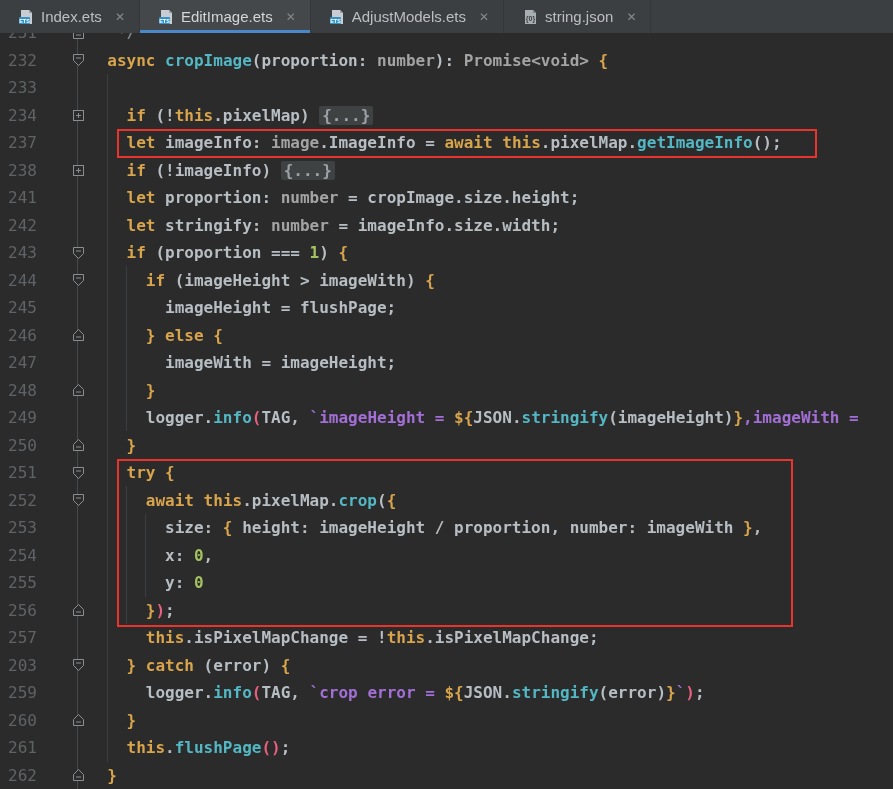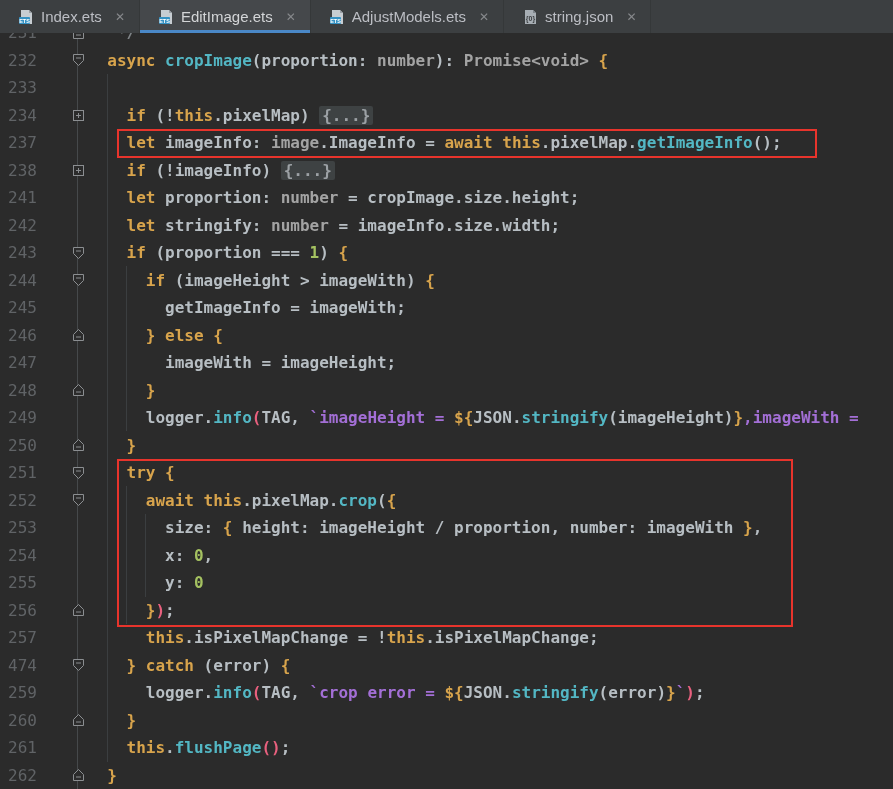--- a/index.html
+++ b/index.html
@@ -128,21 +128,21 @@
       <div class="row"><span class="ln">241</span><span class="fold"></span><span class="codeline"><span class="tk-tx">    </span><span class="tk-kw">let</span><span class="tk-tx"> proportion: </span><span class="tk-ty">number</span><span class="tk-tx"> = cropImage.size.height;</span></span></div>
       <div class="row"><span class="ln">242</span><span class="fold"></span><span class="codeline"><span class="tk-tx">    </span><span class="tk-kw">let</span><span class="tk-tx"> stringify: </span><span class="tk-ty">number</span><span class="tk-tx"> = imageInfo.size.width;</span></span></div>
       <div class="row"><span class="ln">243</span><span class="fold"><svg width="13" height="14" viewBox="0 0 13 14">
             <polygon points="1.5,1.5 11.5,1.5 11.5,7.5 6.5,12.5 1.5,7.5" fill="#2B2B2B" stroke="#8B8E91" stroke-width="1"></polygon>
             <line x1="4" y1="5" x2="9" y2="5" stroke="#8B8E91" stroke-width="1"></line>
           </svg></span><span class="codeline"><span class="tk-tx">    </span><span class="tk-kw">if</span><span class="tk-tx"> (proportion === </span><span class="tk-num">1</span><span class="tk-tx">) </span><span class="tk-br">{</span></span></div>
       <div class="row"><span class="ln">244</span><span class="fold"><svg width="13" height="14" viewBox="0 0 13 14">
             <polygon points="1.5,1.5 11.5,1.5 11.5,7.5 6.5,12.5 1.5,7.5" fill="#2B2B2B" stroke="#8B8E91" stroke-width="1"></polygon>
             <line x1="4" y1="5" x2="9" y2="5" stroke="#8B8E91" stroke-width="1"></line>
           </svg></span><span class="codeline"><span class="tk-tx">      </span><span class="tk-kw">if</span><span class="tk-tx"> (imageHeight &gt; imageWith) </span><span class="tk-br">{</span></span></div>
-      <div class="row"><span class="ln">245</span><span class="fold"></span><span class="codeline"><span class="tk-tx">        getImageInfo = imageWith;</span></span></div>
+      <div class="row"><span class="ln">245</span><span class="fold"></span><span class="codeline"><span class="tk-tx">        imageHeight = flushPage;</span></span></div>
       <div class="row"><span class="ln">246</span><span class="fold"><svg width="13" height="14" viewBox="0 0 13 14">
             <polygon points="1.5,12.5 1.5,6.5 6.5,1.5 11.5,6.5 11.5,12.5" fill="#2B2B2B" stroke="#8B8E91" stroke-width="1"></polygon>
             <line x1="4" y1="9" x2="9" y2="9" stroke="#8B8E91" stroke-width="1"></line>
           </svg></span><span class="codeline"><span class="tk-tx">      </span><span class="tk-br">}</span><span class="tk-tx"> </span><span class="tk-kw">else</span><span class="tk-tx"> </span><span class="tk-br">{</span></span></div>
       <div class="row"><span class="ln">247</span><span class="fold"></span><span class="codeline"><span class="tk-tx">        imageWith = imageHeight;</span></span></div>
       <div class="row"><span class="ln">248</span><span class="fold"><svg width="13" height="14" viewBox="0 0 13 14">
             <polygon points="1.5,12.5 1.5,6.5 6.5,1.5 11.5,6.5 11.5,12.5" fill="#2B2B2B" stroke="#8B8E91" stroke-width="1"></polygon>
             <line x1="4" y1="9" x2="9" y2="9" stroke="#8B8E91" stroke-width="1"></line>
           </svg></span><span class="codeline"><span class="tk-tx">      </span><span class="tk-br">}</span></span></div>
       <div class="row"><span class="ln">249</span><span class="fold"></span><span class="codeline"><span class="tk-tx">      logger.</span><span class="tk-fn">info</span><span class="tk-pk">(</span><span class="tk-tx">TAG, </span><span class="tk-str">`imageHeight = </span><span class="tk-interp">${</span><span class="tk-tx">JSON.</span><span class="tk-fn">stringify</span><span class="tk-tx">(imageHeight)</span><span class="tk-interp">}</span><span class="tk-str">,imageWith = </span></span></div>
@@ -159,21 +159,21 @@
             <line x1="4" y1="5" x2="9" y2="5" stroke="#8B8E91" stroke-width="1"></line>
           </svg></span><span class="codeline"><span class="tk-tx">      </span><span class="tk-kw">await</span><span class="tk-tx"> </span><span class="tk-kw">this</span><span class="tk-tx">.pixelMap.</span><span class="tk-fn">crop</span><span class="tk-tx">(</span><span class="tk-br">{</span></span></div>
       <div class="row"><span class="ln">253</span><span class="fold"></span><span class="codeline"><span class="tk-tx">        size: </span><span class="tk-br">{</span><span class="tk-tx"> height: imageHeight / proportion, number: imageWith </span><span class="tk-br">}</span><span class="tk-tx">,</span></span></div>
       <div class="row"><span class="ln">254</span><span class="fold"></span><span class="codeline"><span class="tk-tx">        x: </span><span class="tk-num">0</span><span class="tk-tx">,</span></span></div>
       <div class="row"><span class="ln">255</span><span class="fold"></span><span class="codeline"><span class="tk-tx">        y: </span><span class="tk-num">0</span></span></div>
       <div class="row"><span class="ln">256</span><span class="fold"><svg width="13" height="14" viewBox="0 0 13 14">
             <polygon points="1.5,12.5 1.5,6.5 6.5,1.5 11.5,6.5 11.5,12.5" fill="#2B2B2B" stroke="#8B8E91" stroke-width="1"></polygon>
             <line x1="4" y1="9" x2="9" y2="9" stroke="#8B8E91" stroke-width="1"></line>
           </svg></span><span class="codeline"><span class="tk-tx">      </span><span class="tk-br">}</span><span class="tk-pk">)</span><span class="tk-tx">;</span></span></div>
       <div class="row"><span class="ln">257</span><span class="fold"></span><span class="codeline"><span class="tk-tx">      </span><span class="tk-kw">this</span><span class="tk-tx">.isPixelMapChange = !</span><span class="tk-kw">this</span><span class="tk-tx">.isPixelMapChange;</span></span></div>
-      <div class="row"><span class="ln">474</span><span class="fold"><svg width="13" height="14" viewBox="0 0 13 14">
+      <div class="row"><span class="ln">203</span><span class="fold"><svg width="13" height="14" viewBox="0 0 13 14">
             <polygon points="1.5,1.5 11.5,1.5 11.5,7.5 6.5,12.5 1.5,7.5" fill="#2B2B2B" stroke="#8B8E91" stroke-width="1"></polygon>
             <line x1="4" y1="5" x2="9" y2="5" stroke="#8B8E91" stroke-width="1"></line>
           </svg></span><span class="codeline"><span class="tk-tx">    </span><span class="tk-br">}</span><span class="tk-tx"> </span><span class="tk-kw">catch</span><span class="tk-tx"> (error) </span><span class="tk-br">{</span></span></div>
       <div class="row"><span class="ln">259</span><span class="fold"></span><span class="codeline"><span class="tk-tx">      logger.</span><span class="tk-fn">info</span><span class="tk-pk">(</span><span class="tk-tx">TAG, </span><span class="tk-str">`crop error = </span><span class="tk-interp">${</span><span class="tk-tx">JSON.</span><span class="tk-fn">stringify</span><span class="tk-tx">(error)</span><span class="tk-interp">}</span><span class="tk-str">`</span><span class="tk-pk">)</span><span class="tk-tx">;</span></span></div>
       <div class="row"><span class="ln">260</span><span class="fold"><svg width="13" height="14" viewBox="0 0 13 14">
             <polygon points="1.5,12.5 1.5,6.5 6.5,1.5 11.5,6.5 11.5,12.5" fill="#2B2B2B" stroke="#8B8E91" stroke-width="1"></polygon>
             <line x1="4" y1="9" x2="9" y2="9" stroke="#8B8E91" stroke-width="1"></line>
           </svg></span><span class="codeline"><span class="tk-tx">    </span><span class="tk-br">}</span></span></div>
       <div class="row"><span class="ln">261</span><span class="fold"></span><span class="codeline"><span class="tk-tx">    </span><span class="tk-kw">this</span><span class="tk-tx">.</span><span class="tk-fn">flushPage</span><span class="tk-pk">()</span><span class="tk-tx">;</span></span></div>
       <div class="row"><span class="ln">262</span><span class="fold"><svg width="13" height="14" viewBox="0 0 13 14">

